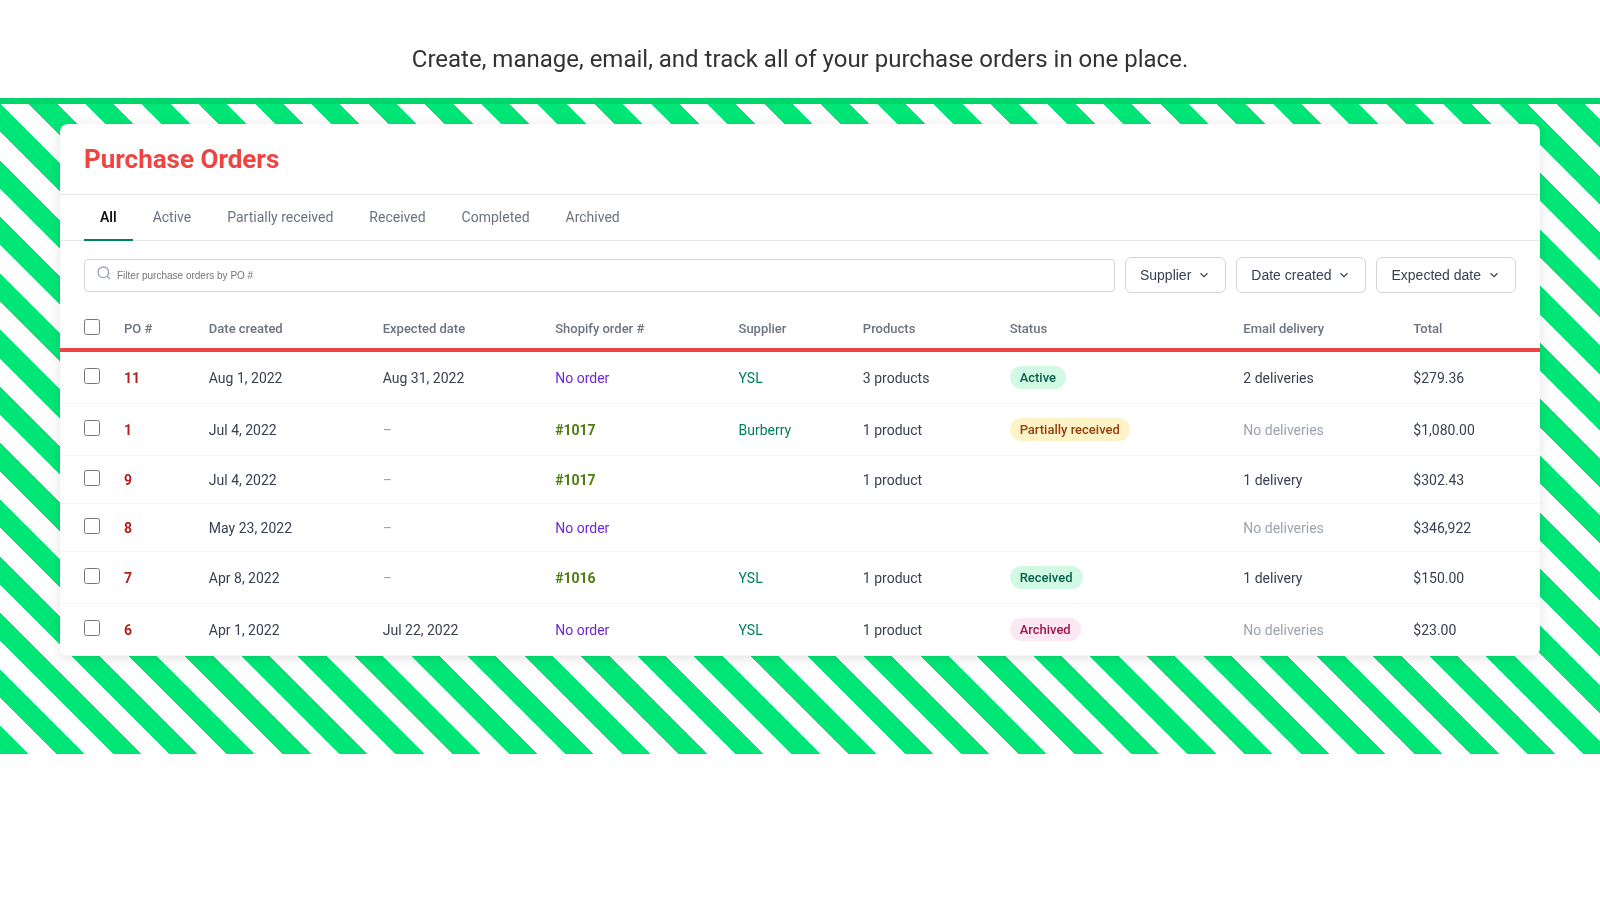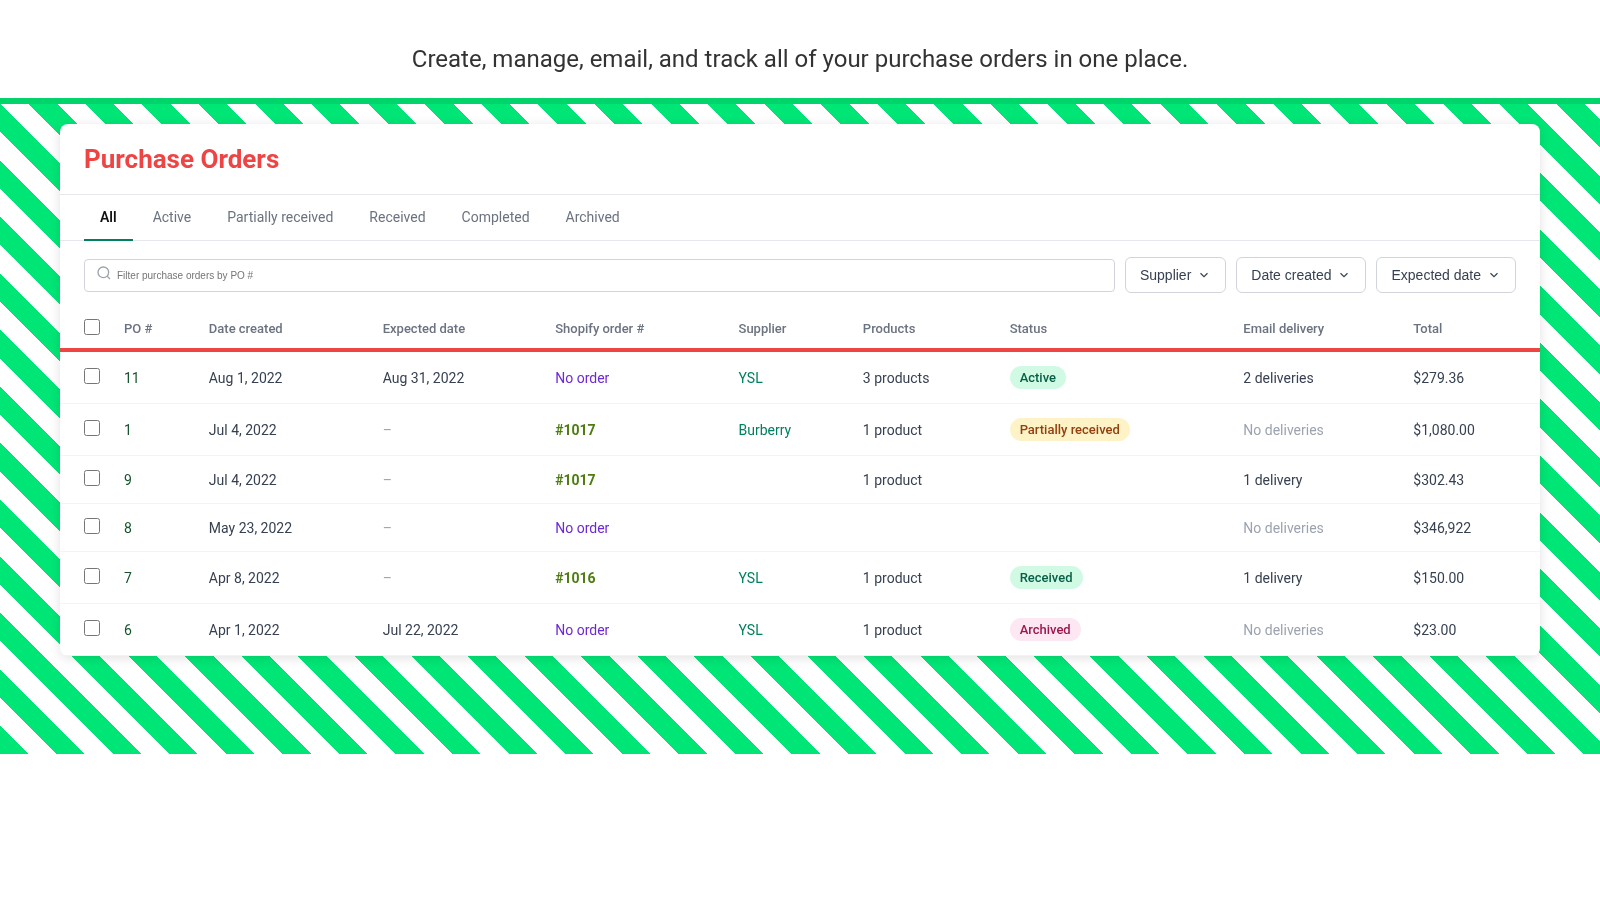--- a/index.html
+++ b/index.html
@@ -196,22 +196,22 @@
       font-size: 14px;
       color: #374151;
       border-bottom: 1px solid #f3f4f6;
       vertical-align: middle;
     }
     tbody td:first-child {
       padding-left: 24px;
     }
 
     .po-link {
-      color: #14532d;
-      font-weight: 400;
+      color: #b91c1c;
+      font-weight: 700;
       text-decoration: none;
     }
     .shopify-order {
       font-weight: 700;
       color: #4d7c0f;
     }
     .supplier-link {
       color: #008060;
       font-weight: 400;
       text-decoration: none;

